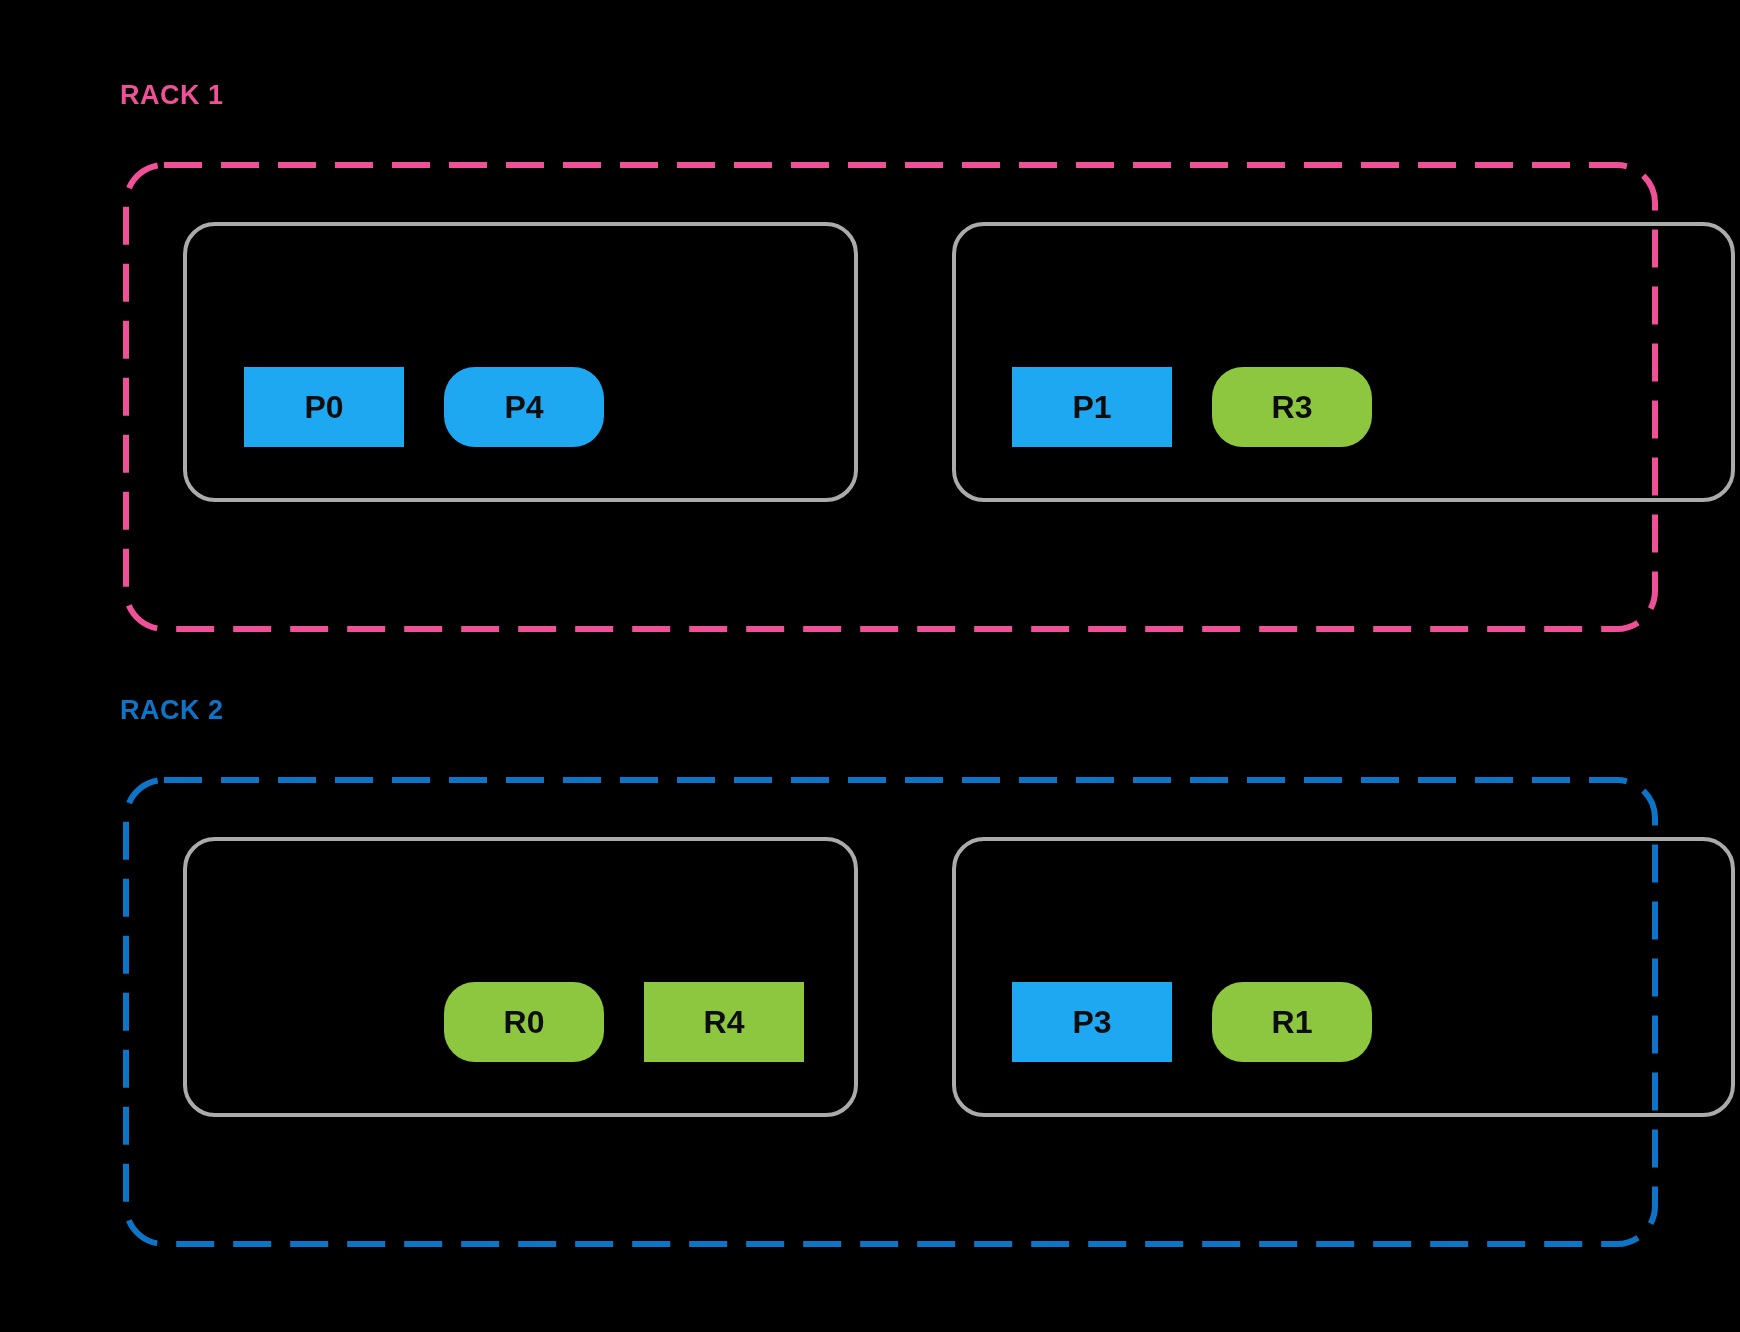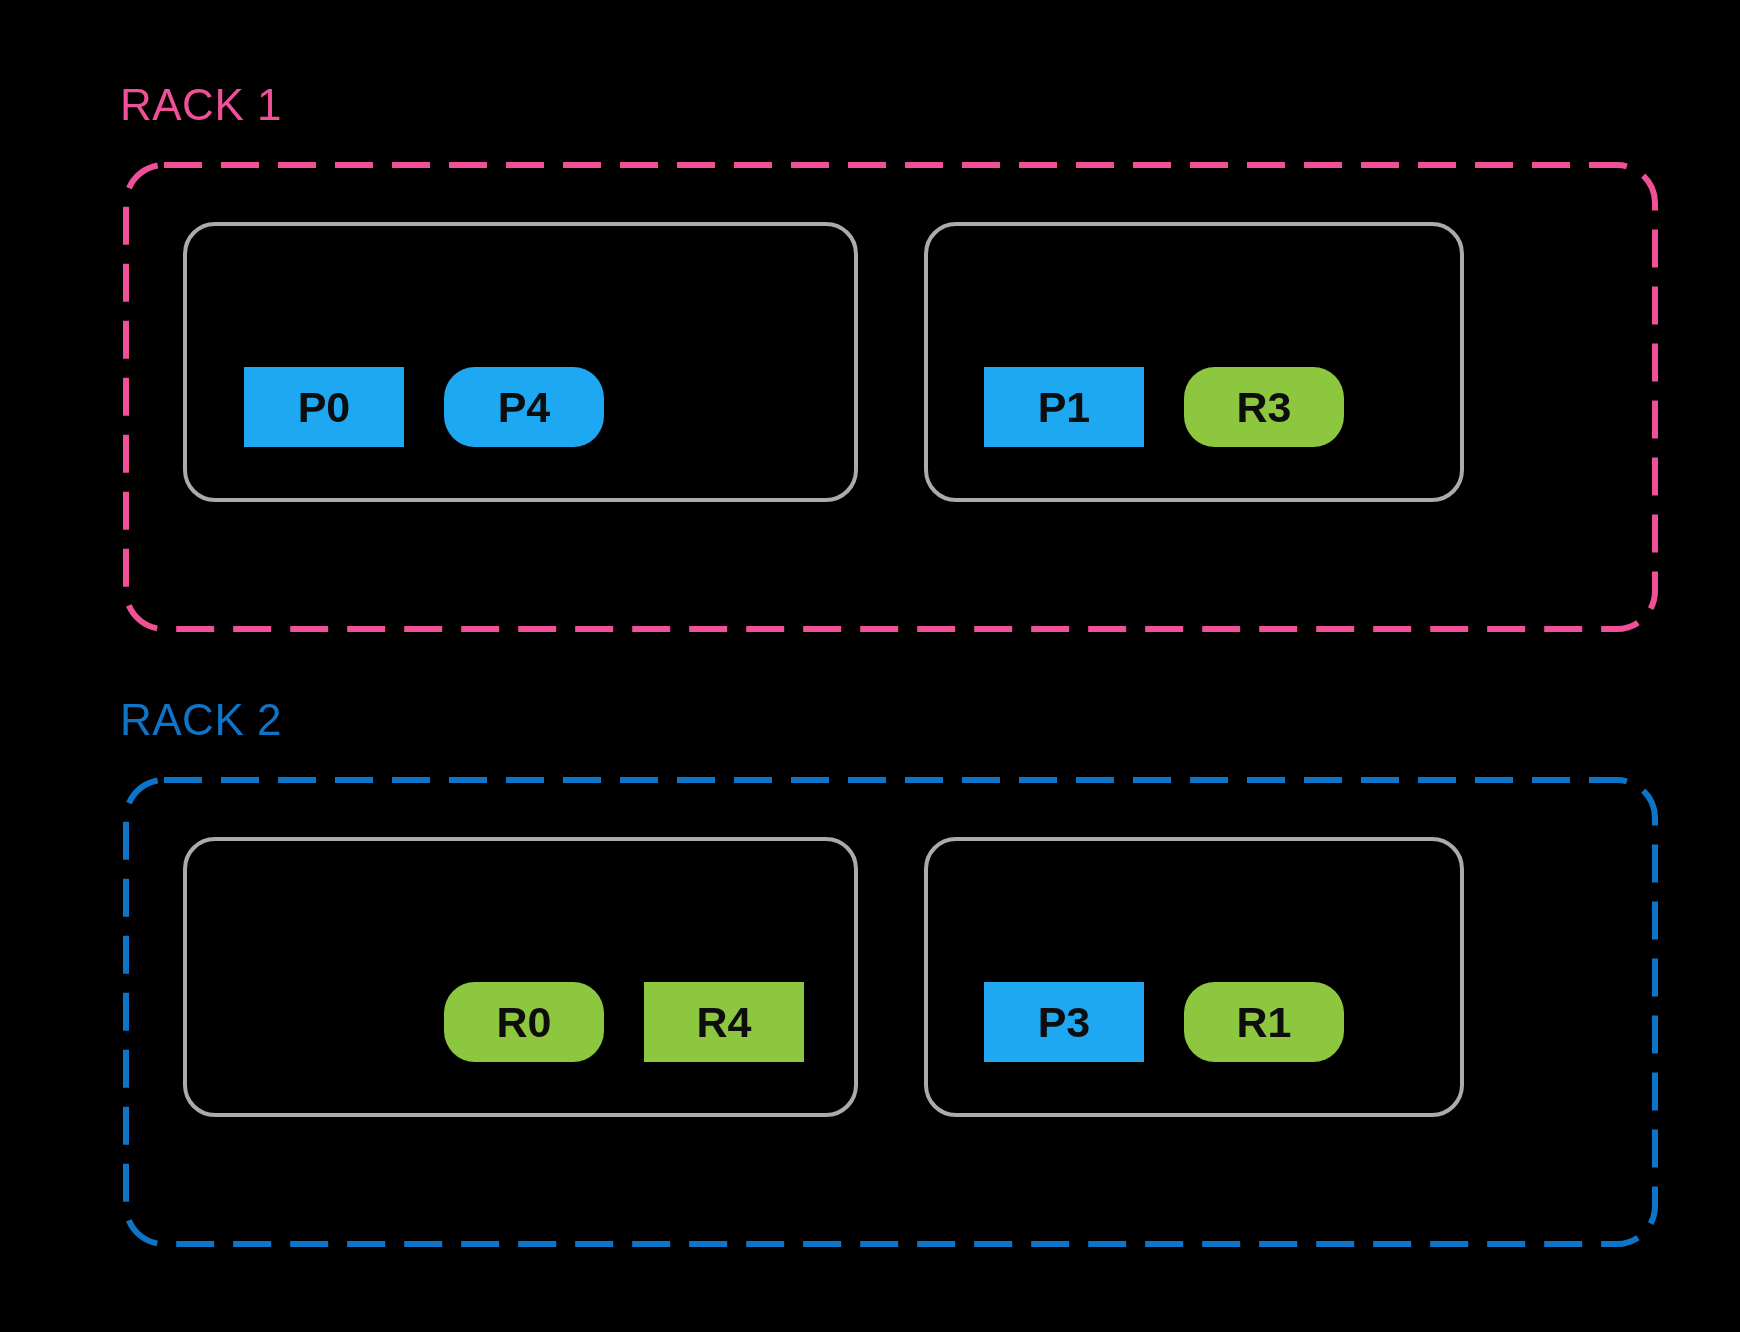--- a/index.html
+++ b/index.html
@@ -15,22 +15,22 @@
   html,body{background:var(--background);}
   body{
     width:1740px;height:1332px;
     position:relative;
     font-family:"Liberation Sans", sans-serif;
     overflow:hidden;
   }
   .rack-label{
     position:absolute;
     left:120px;
-    font-size:44px;
-    font-weight:normal;
+    font-size:27px;
+    font-weight:bold;
     letter-spacing:0.5px;
     white-space:nowrap;
   }
   .rack-label.r1{top:80px;color:var(--rack1-accent);}
   .rack-label.r2{top:695px;color:var(--rack2-accent);}
   .rack-box{
     position:absolute;
     left:123px;
     width:1535px;
     height:470px;
@@ -50,30 +50,30 @@
   .rack-box.r2 .rack-border rect{stroke:var(--rack2-accent);}
   .node{
     position:absolute;
     top:60px;
     height:280px;
     border:4px solid var(--node-border);
     border-radius:32px;
     background:transparent;
   }
   .node.a{left:60px;width:675px;}
-  .node.b{left:801px;width:540px;}
+  .node.b{left:829px;width:783px;}
   .block{
     position:absolute;
     top:141px;
     width:160px;
     height:80px;
     display:flex;
     align-items:center;
     justify-content:center;
-    font-size:43px;
+    font-size:32px;
     font-weight:bold;
     color:var(--block-text);
   }
   .block[data-type="partition"]{background:var(--partition-fill);}
   .block[data-type="replica"]{background:var(--replica-fill);}
   .block.pos0{left:57px;}
   .block.pos1{left:257px;border-radius:31px;}
   .block.pos2{left:457px;}
   .node.b .block.pos0{left:56px;}
   .node.b .block.pos1{left:256px;}

